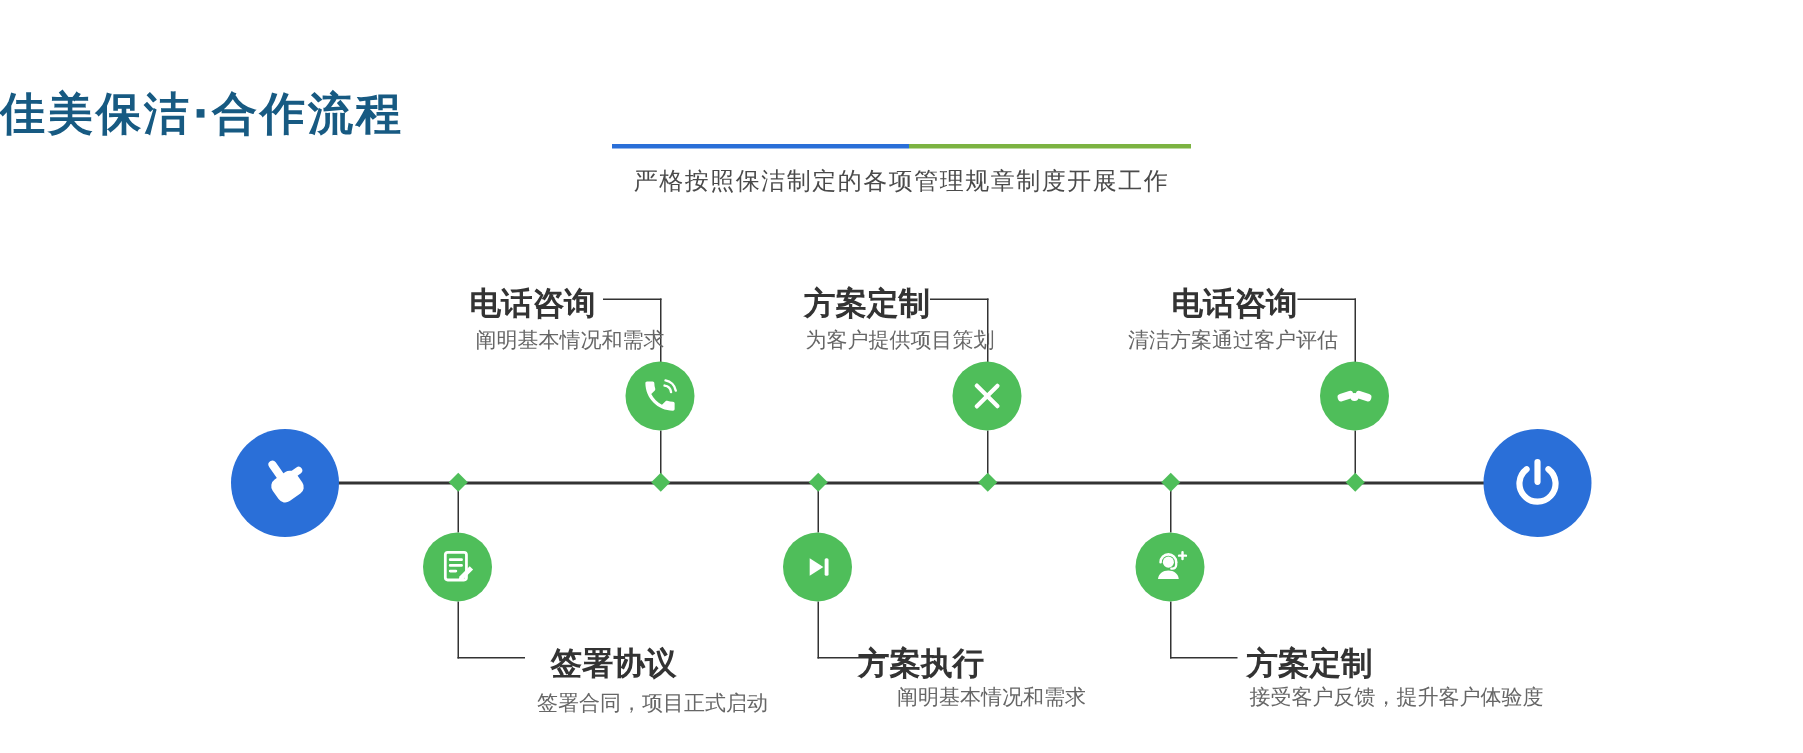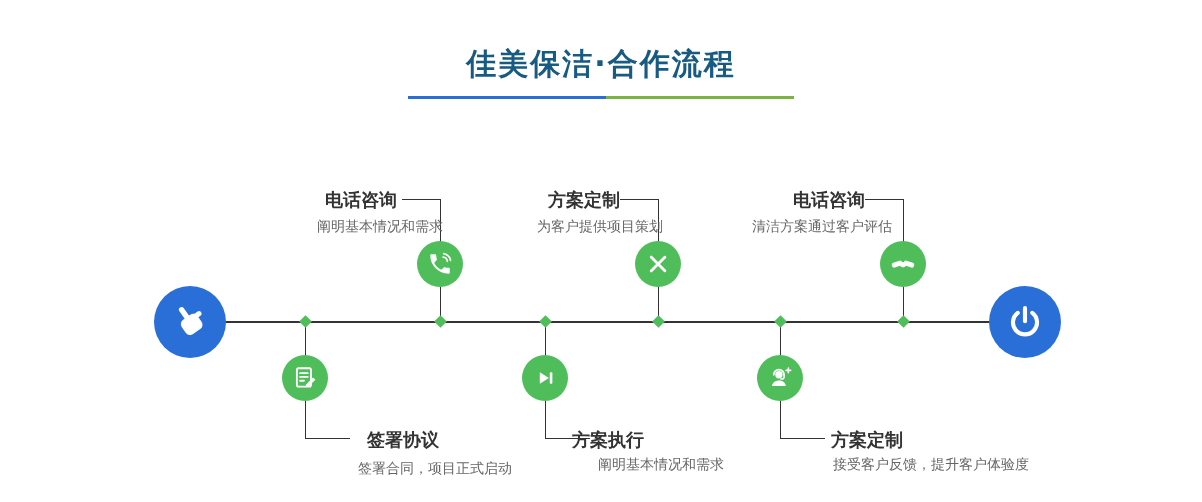--- a/index.html
+++ b/index.html
@@ -4,50 +4,51 @@
 <style>
   :root{
     --blue:#2a6fd8; --green:#4fbe5a; --divider-green:#7cb342;
     --title:#175a82; --line:#333333; --label:#333333; --desc:#666666; --bg:#ffffff;
   }
   html,body{margin:0;padding:0;background:#fff;}
   .stage{
     position:relative;width:1202px;height:502px;background:var(--bg);
     overflow:hidden;font-family:"DejaVu Sans","Liberation Sans",sans-serif;
   }
-  .title{position:absolute;top:44px;left:0;width:100%;text-align:center;
+  .title{position:absolute;top:56px;left:0;width:100%;
     font-size:30px;font-weight:700;color:var(--title);letter-spacing:2px;}
   .divider{position:absolute;top:96px;left:50%;transform:translateX(-50%);
     width:386px;height:3px;display:flex;}
   .divider .d-blue{flex:1.05;background:var(--blue);}
   .divider .d-green{flex:1;background:var(--divider-green);}
   .subtitle{position:absolute;top:111px;left:0;width:100%;text-align:center;
     font-size:16px;color:#4a4a4a;letter-spacing:1px;}
   .tl{position:absolute;left:190px;top:321px;width:835px;height:2px;background:var(--line);}
   .vtick{position:absolute;width:1px;background:var(--line);}
   .conn-top{position:absolute;border-top:1px solid var(--line);border-right:1px solid var(--line);}
   .conn-bottom{position:absolute;border-left:1px solid var(--line);border-bottom:1px solid var(--line);}
   .diamond{position:absolute;width:9px;height:9px;background:var(--green);transform:rotate(45deg);}
   .node-sm{position:absolute;width:46px;height:46px;border-radius:50%;background:var(--green);
     display:flex;align-items:center;justify-content:center;}
   .node-lg{position:absolute;width:72px;height:72px;border-radius:50%;background:var(--blue);
     display:flex;align-items:center;justify-content:center;}
-  .step-label{position:absolute;font-size:18px;font-weight:700;color:var(--label);white-space:nowrap;}
+  .step-label{position:absolute;font-size:21px;font-weight:700;color:var(--label);white-space:nowrap;}
   .step-desc{position:absolute;font-size:14px;color:var(--desc);white-space:nowrap;}
 </style>
 </head>
 <body>
 
 <div class="stage">
 
   <div class="title">佳美保洁·合作流程</div>
   <div class="divider">
     <span class="d-blue"></span>
     <span class="d-green"></span>
   </div>
+  <div class="subtitle">严格按照保洁制定的各项管理规章制度开展工作</div>
 
   <div class="tl"></div>
 
   <div>
     <div class="conn-top" style="left:402px;top:199px;width:38px;height:42px"></div>
     <div class="vtick" style="left:440px;top:287px;height:34px"></div>
     <div class="diamond" style="left:436px;top:317px"></div>
     <div class="node-sm" style="left:417px;top:241px">
       <svg width="26" height="26" viewBox="0 0 24 24">
         <path fill="#fff" d="M6.62 10.79c1.44 2.83 3.76 5.14 6.59 6.59l2.2-2.2c.27-.27.67-.36 1.02-.24 1.12.37 2.33.57 3.57.57.55 0 1 .45 1 1V20c0 .55-.45 1-1 1-9.39 0-17-7.61-17-17 0-.55.45-1 1-1h3.5c.55 0 1 .45 1 1 0 1.25.2 2.45.57 3.57.11.35.03.74-.25 1.02l-2.2 2.2z"></path>

